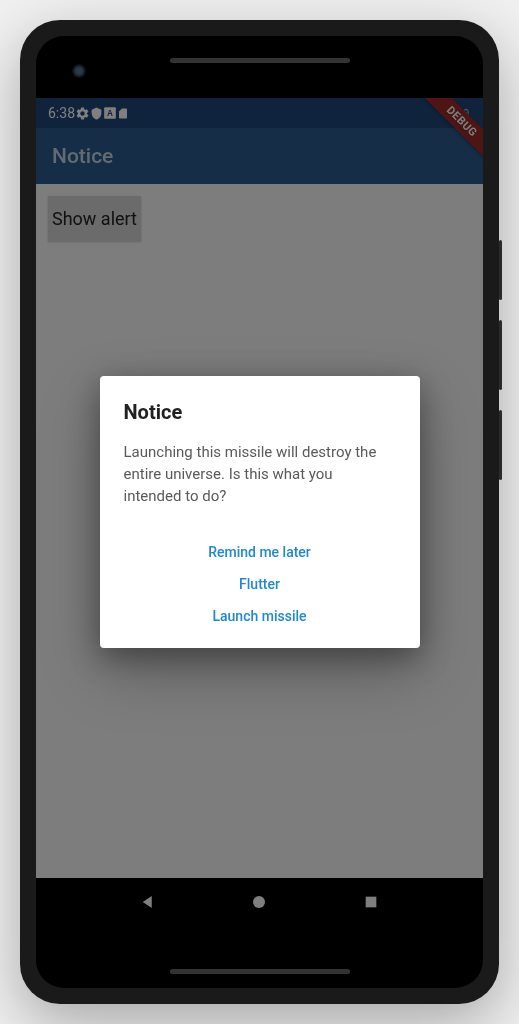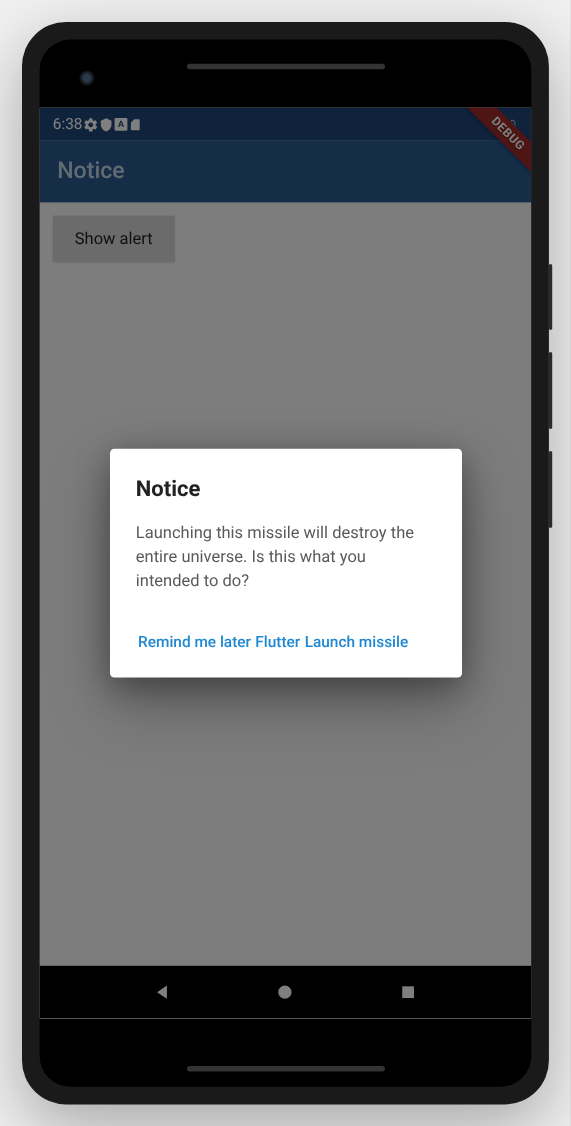--- a/index.html
+++ b/index.html
@@ -169,22 +169,22 @@
 
     .app-content {
       padding: 12px;
       height: calc(100% - 30px - 56px - 48px);
       background: #fafafa;
     }
 
     .show-alert-btn {
       background: #d6d6d6;
       border: none;
-      padding: 12px 20px;
-      font-size: 15px;
+      padding: 12px 4px;
+      font-size: 18px;
       color: #222;
       font-family: inherit;
       cursor: pointer;
       box-shadow: 0 1px 2px rgba(0,0,0,0.2);
     }
 
     .nav-bar {
       position: absolute;
       bottom: 0;
       left: 0;
@@ -238,22 +238,24 @@
     .dialog-body {
       font-size: 15px;
       line-height: 1.45;
       color: #5a5a5a;
       margin-bottom: 28px;
       max-width: 270px;
     }
 
     .dialog-actions {
       display: flex;
+      justify-content: space-between;
       align-items: center;
       padding-bottom: 8px;
+      flex-direction: column;
     }
 
     .dialog-btn {
       background: none;
       border: none;
       color: #1f88d2;
       font-size: 14px;
       font-weight: 500;
       font-family: inherit;
       cursor: pointer;

